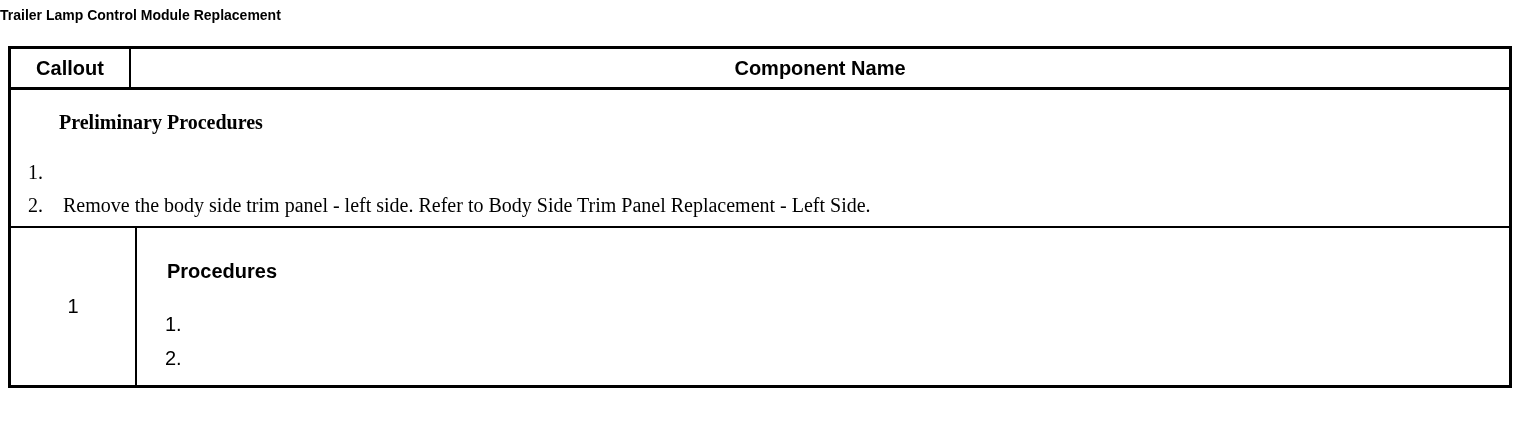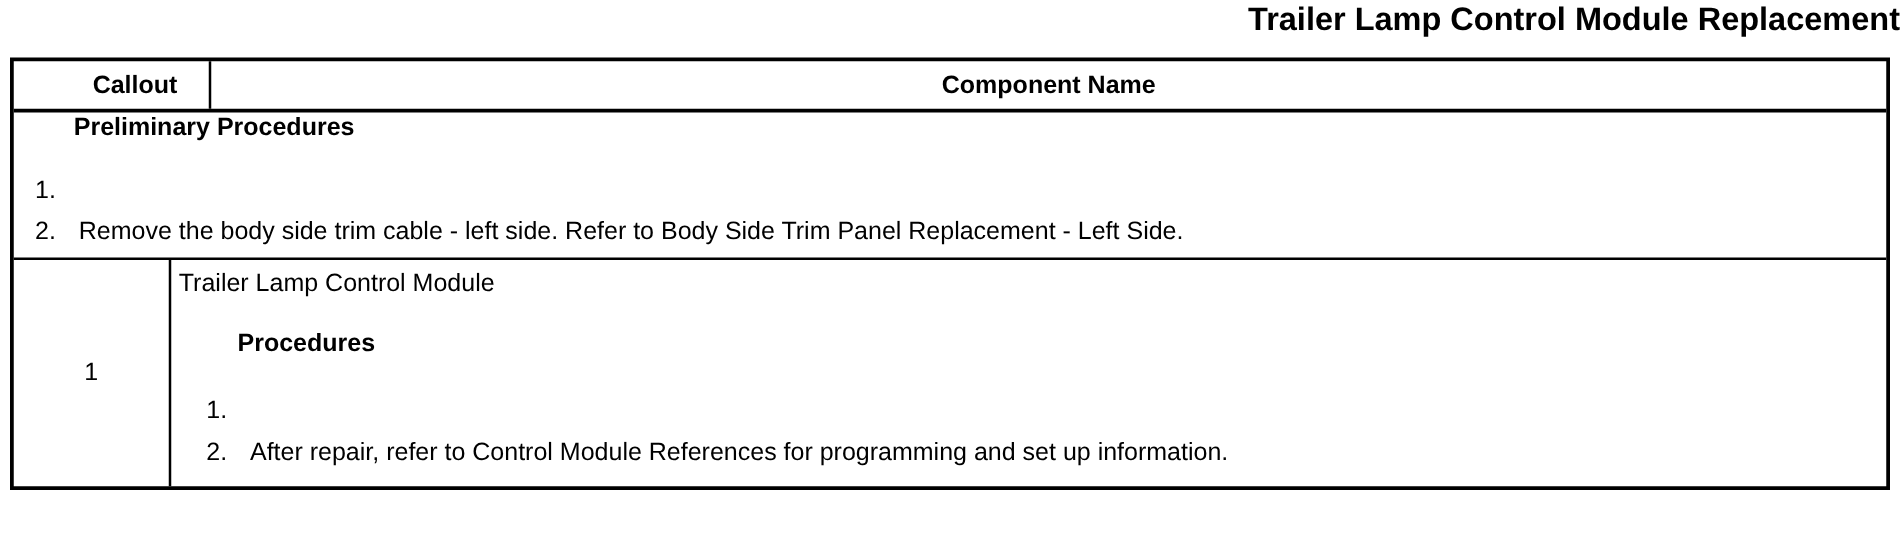--- a/index.html
+++ b/index.html
@@ -5,23 +5,23 @@
   * { margin: 0; padding: 0; box-sizing: border-box; }
   html, body {
     background: #ffffff;
     width: 1520px;
     height: 440px;
     font-family: "Liberation Sans", sans-serif;
     color: #000000;
     overflow: hidden;
   }
   .doc-title {
-    text-align: right;
+    text-align: left;
     font-weight: bold;
-    font-size: 26px;
+    font-size: 14px;
     line-height: 24px;
     padding-top: 3px;
   }
   .doc-table {
     margin: 19px 8px 0 8px;
     border: 3px solid #000000;
     background: #ffffff;
   }
   
   .thead {
@@ -32,27 +32,27 @@
     font-weight: bold;
     font-size: 20px;
     line-height: 24px;
     text-align: center;
     padding: 7px 0;
   }
   .callout-col {
     width: 120px;
     border-right: 2px solid #000000;
     flex: none;
-    margin-left: 38px;
   }
   .comp-col { flex: 1; }
   
   .prelim-row {
     border-bottom: 2px solid #000000;
-    padding: 0 0 4px 0;
+    padding: 20px 0 4px 0;
+    font-family: Liberation Serif, serif;
   }
   .prelim-heading {
     font-weight: bold;
     font-size: 20px;
     line-height: 24px;
     margin-left: 48px;
   }
   .steps { margin-top: 22px; font-size: 20px; }
   .step { display: flex; line-height: 33px; }
   .step .num {
@@ -78,21 +78,21 @@
   }
   .component-title {
     font-size: 20px;
     line-height: 24px;
   }
   .proc-heading {
     font-weight: bold;
     font-size: 20px;
     line-height: 24px;
     margin-top: 24px;
-    margin-left: 47px;
+    margin-left: 24px;
   }
   .steps2 { margin-top: 24px; }
   .steps2 .step { line-height: 34px; }
   .steps2 .step .num {
     margin-left: 22px;
     width: 35px;
   }
 </style>
 </head>
 <body>
@@ -111,38 +111,36 @@
     <div class="prelim-row">
       <div class="prelim-heading">Preliminary Procedures</div>
       <div class="steps">
 
           <div class="step">
             <span class="num">1.</span>
           </div>
 
           <div class="step">
             <span class="num">2.</span>
-            <span class="txt">Remove the body side trim cable - left side. Refer to Body Side Trim Panel Replacement - Left Side.</span>
+            <span class="txt">Remove the body side trim panel - left side. Refer to Body Side Trim Panel Replacement - Left Side.</span>
           </div>
         </div>
     </div>
 
     <div class="body-row">
       <div class="callout-cell">1</div>
       <div class="component-cell">
-        <div class="component-title">Trailer Lamp Control Module</div>
         <div class="proc-heading">Procedures</div>
         <div class="steps steps2">
 
             <div class="step">
               <span class="num">1.</span>
             </div>
 
             <div class="step">
               <span class="num">2.</span>
-              <span class="txt">After repair, refer to Control Module References for programming and set up information.</span>
             </div>
           </div>
       </div>
     </div>
 
   </div>
 </div>
 
 </body></html>

